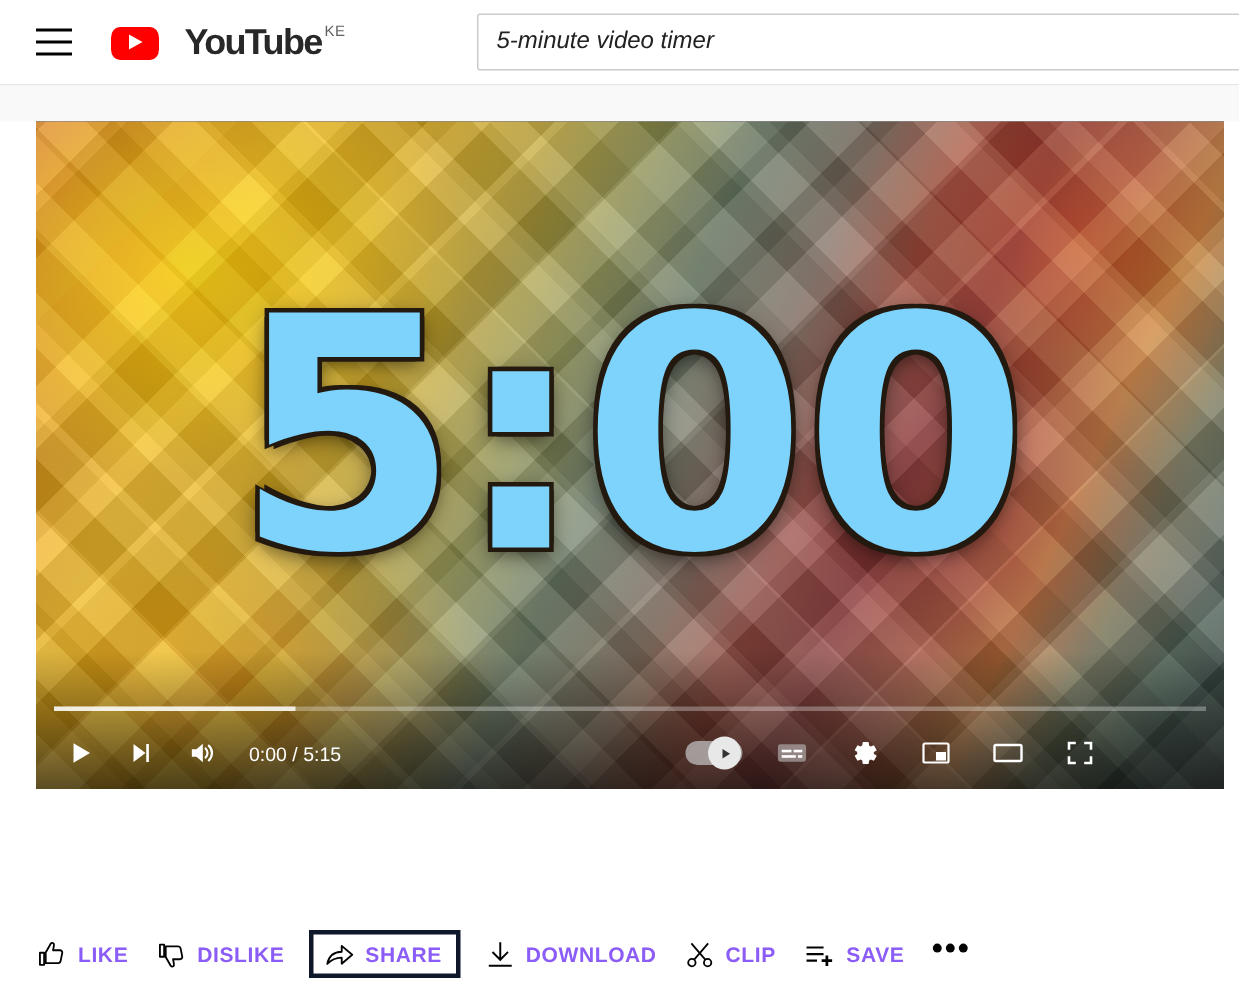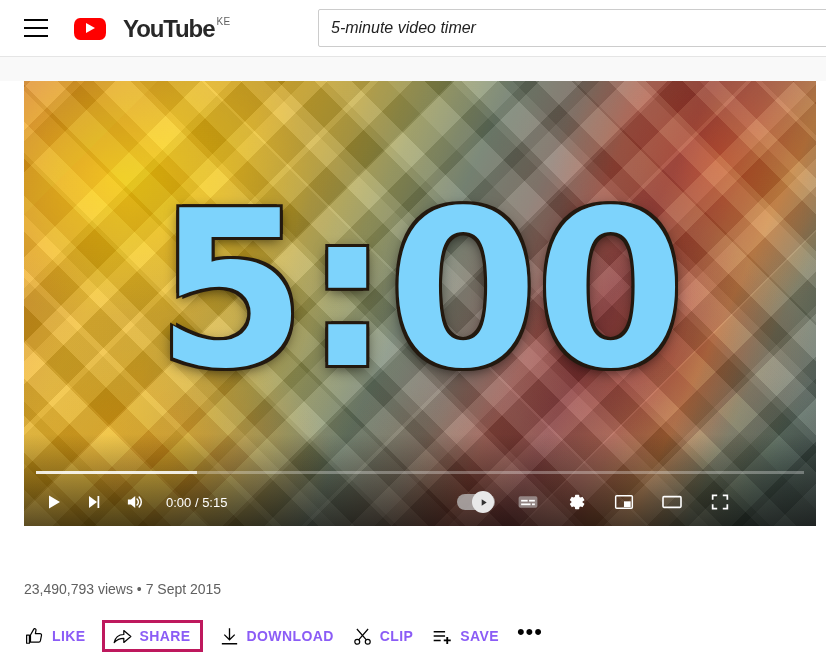--- a/index.html
+++ b/index.html
@@ -308,21 +308,21 @@
     font-size: 14px;
     font-weight: bold;
     color: #8b5cf6;
     letter-spacing: 0.4px;
     margin-left: 7px;
     font-family: "Liberation Sans", sans-serif;
     white-space: nowrap;
   }
   .action svg { display: block; }
   #action-share {
-    border: 3px solid #be185d;
+    border: 3px solid #0f172a;
     padding: 3px 9px 3px 7px;
     margin-right: 16px;
     margin-left: -2px;
     justify-content: flex-end;
   }
   #action-more {
     color: #030303;
     font-size: 22px;
     letter-spacing: 1px;
     line-height: 10px;
@@ -428,33 +428,40 @@
         </div>
         <div class="ctrl" style="width:48px">
           <svg width="24" height="24" viewBox="0 0 36 36">
             <path d="M7 13.5V8h5.5M23.5 8H29v5.5M29 22.5V28h-5.5M12.5 28H7v-5.5" fill="none" stroke="#ffffff" stroke-width="2.6" stroke-linecap="square"></path>
           </svg>
         </div>
       </div>
     </div>
   </div>
 
-  <div id="video-meta">23,490,793 views • 7 Sept 2015</div>
 
   <div id="actions">
 
     <div class="action">
       <span>
         <svg width="21" height="21" viewBox="0 0 24 24">
           <path d="M3 10.5h3.2v9.2H3zM7.4 10.3l3.8-6.7c.4-.7 1.4-.9 2-.3.4.3.6.8.5 1.3l-.7 4h5.3c1.1 0 1.9 1 1.7 2l-1.3 6.4c-.2.8-.9 1.4-1.7 1.4H7.4z" fill="none" stroke="#030303" stroke-width="1.4" stroke-linejoin="round"></path>
         </svg>
       </span>
       <span class="alabel">LIKE</span>
     </div>
 
+    <div class="action">
+      <span>
+        <svg width="21" height="21" viewBox="0 0 24 24">
+          <path d="M3 4.3h3.2v9.2H3zM7.4 13.7l3.8 6.7c.4.7 1.4.9 2 .3.4-.3.6-.8.5-1.3l-.7-4h5.3c1.1 0 1.9-1 1.7-2l-1.3-6.4c-.2-.8-.9-1.4-1.7-1.4H7.4z" fill="none" stroke="#030303" stroke-width="1.4" stroke-linejoin="round"></path>
+        </svg>
+      </span>
+      <span class="alabel">DISLIKE</span>
+    </div>
 
     <div class="action" id="action-share">
       <span>
         <svg width="21" height="21" viewBox="0 0 24 24">
           <path d="M2.5 19c1.2-6.2 5.2-9.2 11-9.3V5.2L21.5 12l-8 6.8v-4.6c-4.6 0-7.8 1.3-11 4.8z" fill="none" stroke="#030303" stroke-width="1.4" stroke-linejoin="round"></path>
         </svg>
       </span>
       <span class="alabel">SHARE</span>
     </div>
 

